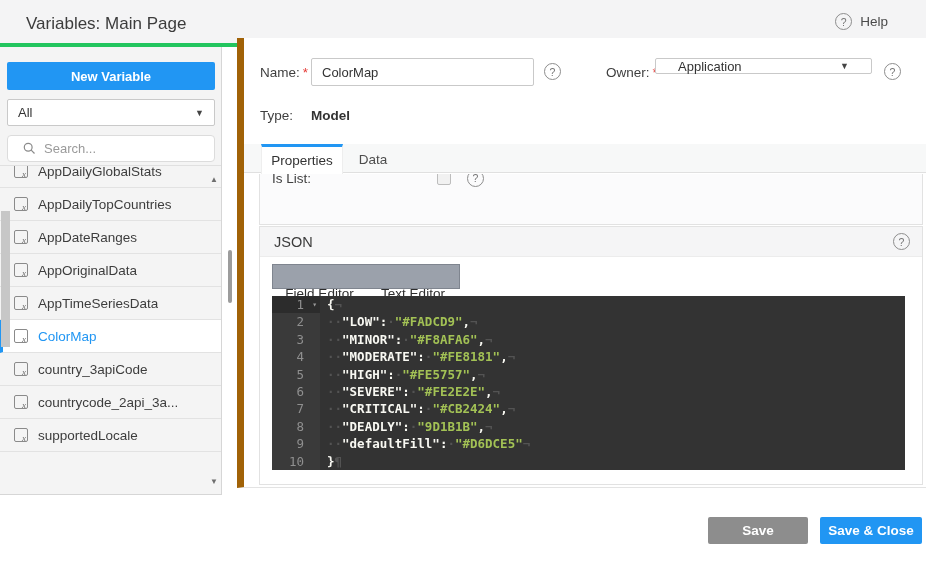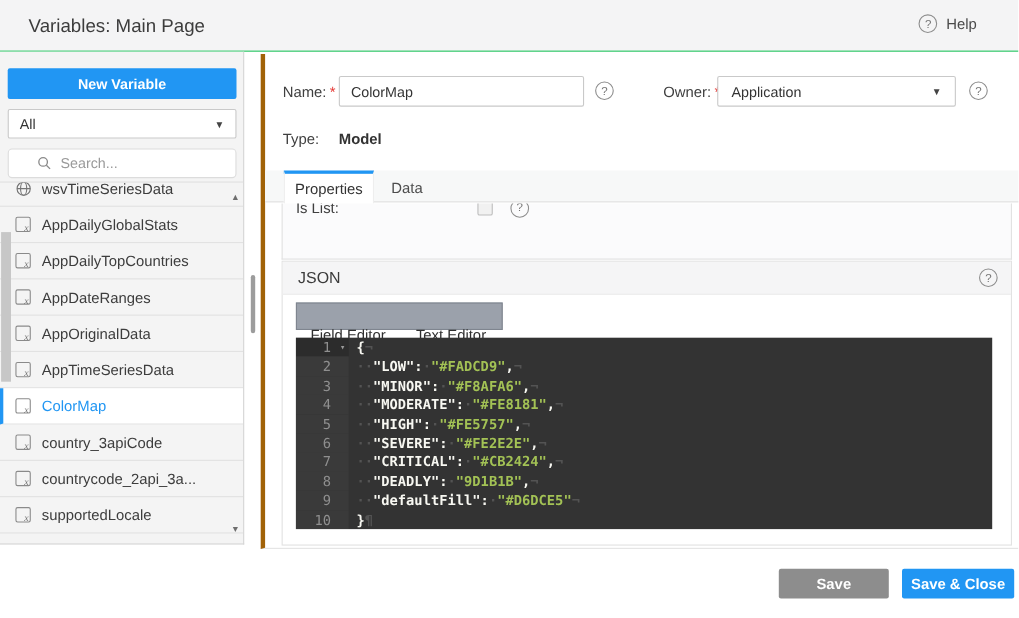--- a/index.html
+++ b/index.html
@@ -4,21 +4,21 @@
 <style>
   * { box-sizing: border-box; }
   body { margin: 0; background: #fff; }
   #page {
     position: relative; width: 926px; height: 562px; overflow: hidden;
     background: #fff; font-family: "Liberation Sans", sans-serif; color: #3d3d3d;
   }
   
   .app-header {
     position: absolute; left: 0; top: 0; width: 926px; height: 47px;
-    background: #f4f4f5; border-bottom: 1px solid #22c55e;
+    background: #f4f4f5; border-bottom: 4px solid #22c55e;
   }
   .app-title { position: absolute; left: 26px; top: 14px; font-size: 17px; color: #3c3c3c; }
   .help-link { position: absolute; right: 38px; top: 13px; display: flex; align-items: center; gap: 8px; cursor: pointer; }
   .help-label { font-size: 13.5px; color: #4a4a4a; }
   .qmark {
     display: inline-flex; align-items: center; justify-content: center;
     width: 17px; height: 17px; border: 1.4px solid #8d8d8d; border-radius: 50%;
     font-size: 10.5px; color: #757575; background: transparent; flex: 0 0 auto;
   }
   
@@ -33,21 +33,21 @@
   }
   .filter-select {
     position: absolute; left: 7px; top: 52px; width: 208px; height: 27px;
     background: #fff; border: 1px solid #c9c9c9; border-radius: 2px;
     display: flex; align-items: center; padding: 0 10px; font-size: 13px; color: #333; cursor: pointer; gap: 28px;
   }
   .caret { margin-left: auto; font-size: 9px; color: #444; }
   .search-box {
     position: absolute; left: 7px; top: 88px; width: 208px; height: 27px;
     background: #fff; border: 1px solid #dcdcdc; border-radius: 4px;
-    display: flex; align-items: center; padding: 0 26px; gap: 6px;
+    display: flex; align-items: center; padding: 0 15px; gap: 6px;
   }
   .search-box input {
     border: none; outline: none; flex: 1; font-size: 13px; font-family: "Liberation Sans", sans-serif;
     color: #444; background: transparent; min-width: 0;
   }
   .search-box input::placeholder { color: #9a9a9a; }
   .var-list {
     position: absolute; left: 0; top: 118px; width: 221px; height: 329px;
     overflow: hidden; border-top: 1px solid #e0e0e0;
   }
@@ -69,32 +69,32 @@
   }
   .var-icon.globe { border: none; border-radius: 0; }
   .list-scrollbar { position: absolute; right: 1px; top: 118px; width: 12px; height: 329px; }
   .scroll-arrow { position: absolute; left: 0; width: 12px; text-align: center; font-size: 8px; color: #6e6e6e; cursor: pointer; }
   .scroll-arrow.up { top: 10px; }
   .scroll-arrow.down { bottom: 8px; }
   .list-thumb { position: absolute; left: 1px; top: 164px; width: 9px; height: 136px; background: #c7c7c7; cursor: pointer; }
   .main-scroll-thumb { position: absolute; left: 228px; top: 250px; width: 4px; height: 53px; background: #9c9c9c; border-radius: 2px; cursor: pointer; }
   
   .main-panel {
-    position: absolute; left: 237px; top: 49px; width: 689px; height: 450px;
-    background: #fff; border-left: 4px solid #a16207; border-bottom: 1px solid #e3e3e3;
+    position: absolute; left: 237px; top: 38px; width: 689px; height: 450px;
+    background: #fff; border-left: 7px solid #a16207; border-bottom: 1px solid #e3e3e3;
   }
   .field-label { position: absolute; font-size: 13.5px; color: #3f3f3f; }
   .req { color: #e53935; margin-left: 3px; }
   .text-input {
     position: absolute; height: 28px; background: #fff; border: 1px solid #c9c9c9; border-radius: 2px;
     font-size: 13px; color: #333; padding: 0 10px; font-family: "Liberation Sans", sans-serif; outline: none;
   }
   .fake-select {
-    position: absolute; height: 28px; background: #fff; border: 1px solid #c9c9c9; border-radius: 2px;
-    display: flex; align-items: center; padding: 0 12px; font-size: 13px; color: #333; cursor: pointer; justify-content: space-between;
+    position: absolute; height: 16px; background: #fff; border: 1px solid #c9c9c9; border-radius: 2px;
+    display: flex; align-items: center; padding: 0 22px; font-size: 13px; color: #333; cursor: pointer; justify-content: space-between;
   }
   .type-value { font-weight: bold; color: #333; }
   
   .tab-bar {
     position: absolute; left: 0; top: 106px; width: 689px; height: 29px;
     background: #f7f8f8; border-bottom: 1px solid #e0e0e0;
   }
   .tab {
     position: absolute; top: 0; height: 30px; display: flex; align-items: center; justify-content: center;
     font-size: 13.5px; color: #4d4d4d; cursor: pointer;
@@ -183,28 +183,20 @@
       <span class="caret">▼</span>
     </div>
     <div class="search-box">
       <svg width="13" height="13" viewBox="0 0 14 14">
         <circle cx="5.6" cy="5.6" r="4.2" fill="none" stroke="#8a8a8a" stroke-width="1.3"></circle>
         <line x1="8.8" y1="8.8" x2="12.4" y2="12.4" stroke="#8a8a8a" stroke-width="1.3"></line>
       </svg>
       <input type="text" placeholder="Search..." style="">
     </div>
     <div class="var-list">
-        <div class="side-item">
-          <span class="var-icon globe"><svg width="15" height="15" viewBox="0 0 16 16">
-              <circle cx="8" cy="8" r="6.4" fill="none" stroke="#757575" stroke-width="1.1"></circle>
-              <ellipse cx="8" cy="8" rx="3" ry="6.4" fill="none" stroke="#757575" stroke-width="1.1"></ellipse>
-              <line x1="1.6" y1="8" x2="14.4" y2="8" stroke="#757575" stroke-width="1.1"></line>
-            </svg></span>
-          <span class="side-label">wsvTimeSeriesData</span>
-        </div>
         <div class="side-item">
           <span class="var-icon">
             <i>x</i>
           </span>
           <span class="side-label">AppDailyGlobalStats</span>
         </div>
         <div class="side-item">
           <span class="var-icon">
             <i>x</i>
           </span>

